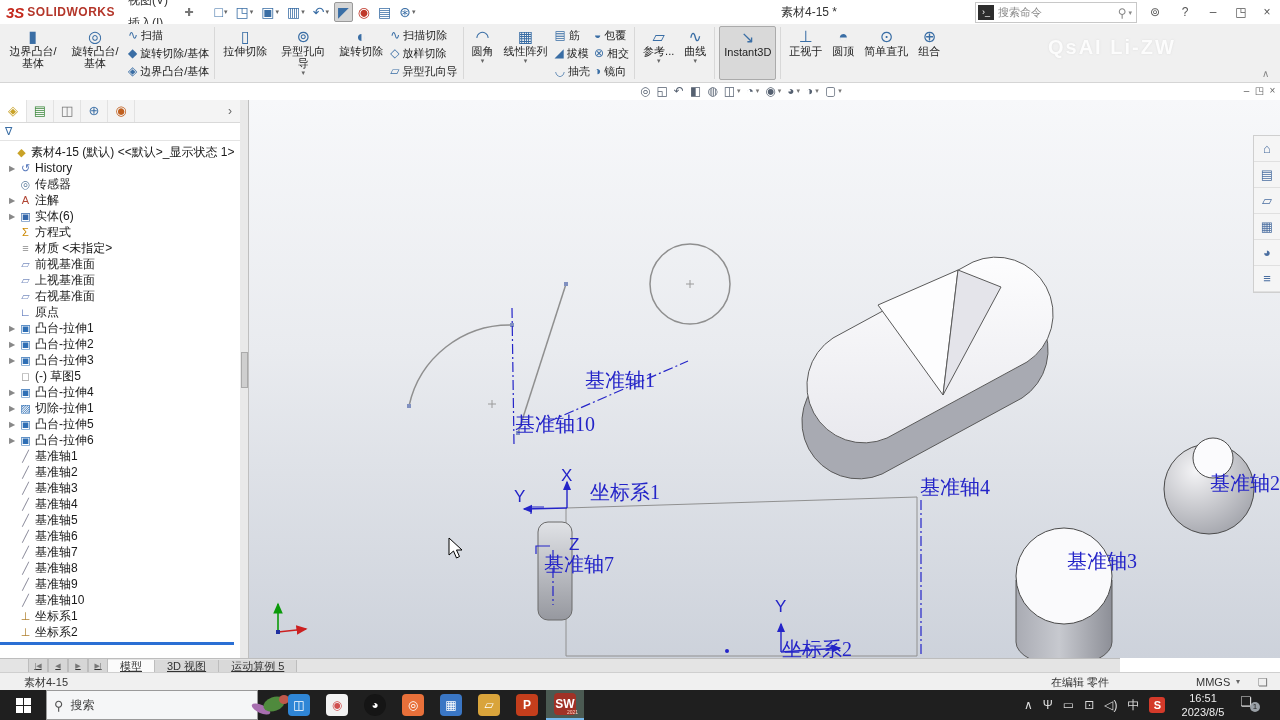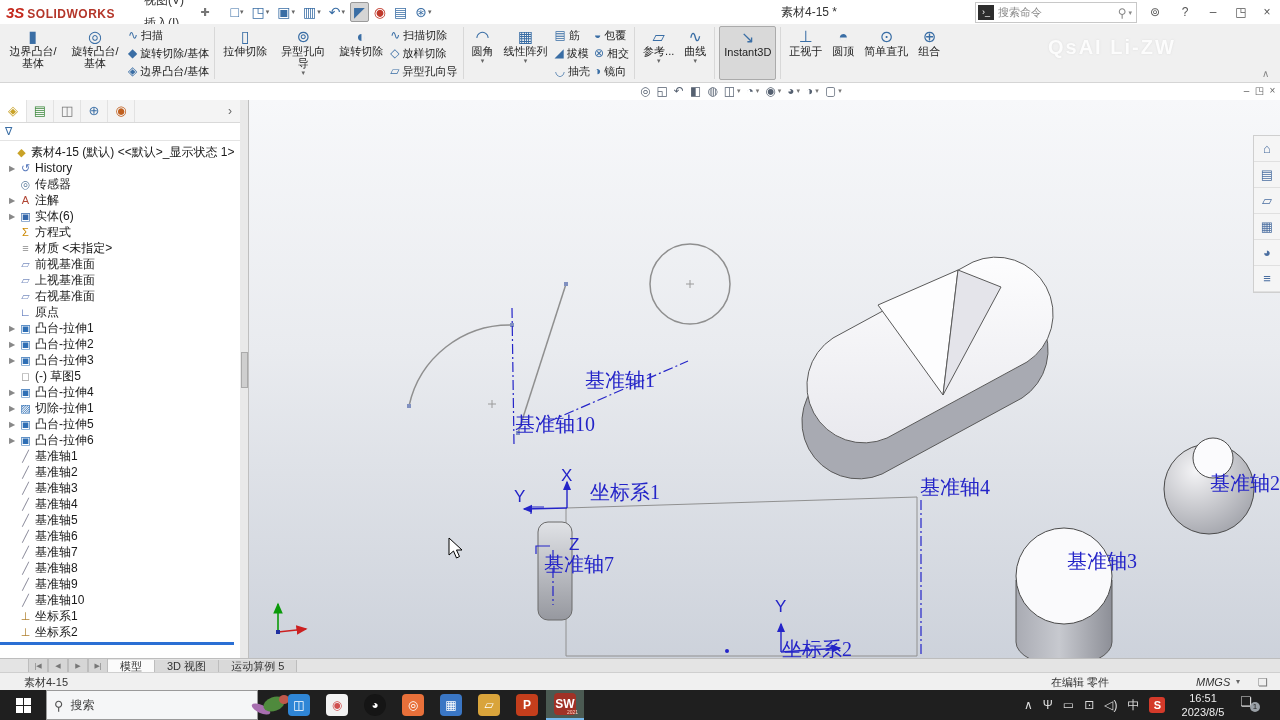--- a/index.html
+++ b/index.html
@@ -2,21 +2,21 @@
 <html><head>
 <meta charset="utf-8">
 <style>
   html,body{margin:0;padding:0;background:#000;}
   #app{position:relative;width:1280px;height:720px;overflow:hidden;
        font-family:"Liberation Sans","DejaVu Sans",sans-serif;background:#fff;
        -webkit-font-smoothing:antialiased;}
   
   #titlebar{position:absolute;left:0;top:0;width:1280px;height:24px;background:#fff;
             border-bottom:1px solid #e3e3e3;display:flex;align-items:center;font-size:12px;color:#333;}
-  .logo{display:flex;align-items:flex-end;margin-left:6px;margin-right:20px;}
+  .logo{display:flex;align-items:center;margin-left:6px;margin-right:4px;}
   .logo .l3s{color:#c5281c;font-weight:bold;font-style:italic;font-size:15px;margin-right:3px;}
   .logo .lsw{color:#b4362a;font-weight:bold;font-size:12px;letter-spacing:.5px;}
   .menu-item{padding:0 9px;line-height:23px;cursor:default;}
   .pin{color:#777;font-size:11px;margin:0 4px;}
   .qbar{display:flex;align-items:center;margin-left:14px;}
   .qbtn{display:flex;align-items:center;color:#3a6ea5;font-size:14px;padding:1px 3px;margin-right:2px;}
   .qbtn .dd{font-size:7px;color:#666;margin-left:1px;}
   .qbtn.pressed{background:#d5d5d5;border:1px solid #9a9a9a;border-radius:2px;}
   .qbtn.red{color:#c0392b;}
   #doctitle{position:absolute;left:781px;top:0;line-height:24px;color:#333;font-size:12px;}
@@ -71,33 +71,33 @@
   .trow .arr{width:12px;text-align:center;color:#888;font-size:8px;flex:none;}
   .trow .tic{width:15px;text-align:center;font-size:11px;flex:none;}
   .trow .tlabel{margin-left:2px;}
   #rollback{height:3px;background:#2a6fd4;width:234px;margin-top:2px;}
   #splitter{position:absolute;left:240px;top:0;width:8px;height:558px;background:#e9e9e9;border-right:1px solid #bfbfbf;}
   #splitter .grip{position:absolute;left:1px;top:252px;width:5px;height:34px;background:#cfcfcf;border:1px solid #aaa;}
   
   #taskpane{position:absolute;right:0;top:35px;width:26px;background:#f5f5f5;border:1px solid #cfcfcf;border-right:none;}
   #taskpane .tpicon{height:25px;line-height:25px;text-align:center;color:#4a6ea0;font-size:13px;border-bottom:1px solid #e0e0e0;}
   
-  #doctabs{position:absolute;left:0;top:658px;width:1280px;height:14px;background:#e4e4e4;
-           border-top:1px solid #bdbdbd;display:flex;align-items:center;font-size:11px;color:#333;}
+  #doctabs{position:absolute;left:0;top:658px;width:1120px;height:14px;background:#e4e4e4;
+           border-top:1px solid #bdbdbd;display:flex;align-items:center;font-size:11px;color:#333;text-decoration:underline;}
   .navcluster{display:flex;margin-left:28px;}
   .navbtn{width:18px;text-align:center;background:#d6d6d6;border:1px solid #bdbdbd;border-top:none;
           color:#777;font-size:7px;line-height:13px;}
   .dtab{padding:0 12px;line-height:13px;border-right:1px solid #bdbdbd;background:#d9d9d9;}
   .dtab.active{background:#fbfbfb;}
   
   #statusbar{position:absolute;left:0;top:672px;width:1280px;height:18px;background:#f0f0f0;
              border-top:1px solid #cfcfcf;font-size:11px;color:#333;}
   #statusbar .sleft{position:absolute;left:24px;line-height:18px;}
   #statusbar .smode{position:absolute;left:1051px;line-height:18px;}
-  #statusbar .sunits{position:absolute;left:1196px;line-height:18px;font-style:italic;}
+  #statusbar .sunits{position:absolute;left:1196px;line-height:18px;}
   #statusbar .sdd{position:absolute;left:1236px;line-height:18px;font-size:8px;color:#666;}
   #statusbar .stag{position:absolute;left:1258px;line-height:18px;color:#777;}
   
   #taskbar{position:absolute;left:0;top:690px;width:1280px;height:30px;background:#1f1f1f;color:#eee;}
   #startbtn{position:absolute;left:0;top:0;width:46px;height:30px;display:flex;align-items:center;justify-content:center;}
   #startbtn .wgrid{display:grid;grid-template-columns:7px 7px;grid-template-rows:7px 7px;gap:1px;}
   #startbtn .wgrid i{background:#fff;display:block;}
   #tsearch{position:absolute;left:46px;top:0;width:212px;height:30px;background:#f5f6f7;border:1px solid #9a9a9a;
            box-sizing:border-box;display:flex;align-items:center;color:#444;font-size:12px;}
   #tsearch .mg{color:#555;font-size:13px;margin:0 7px;}

